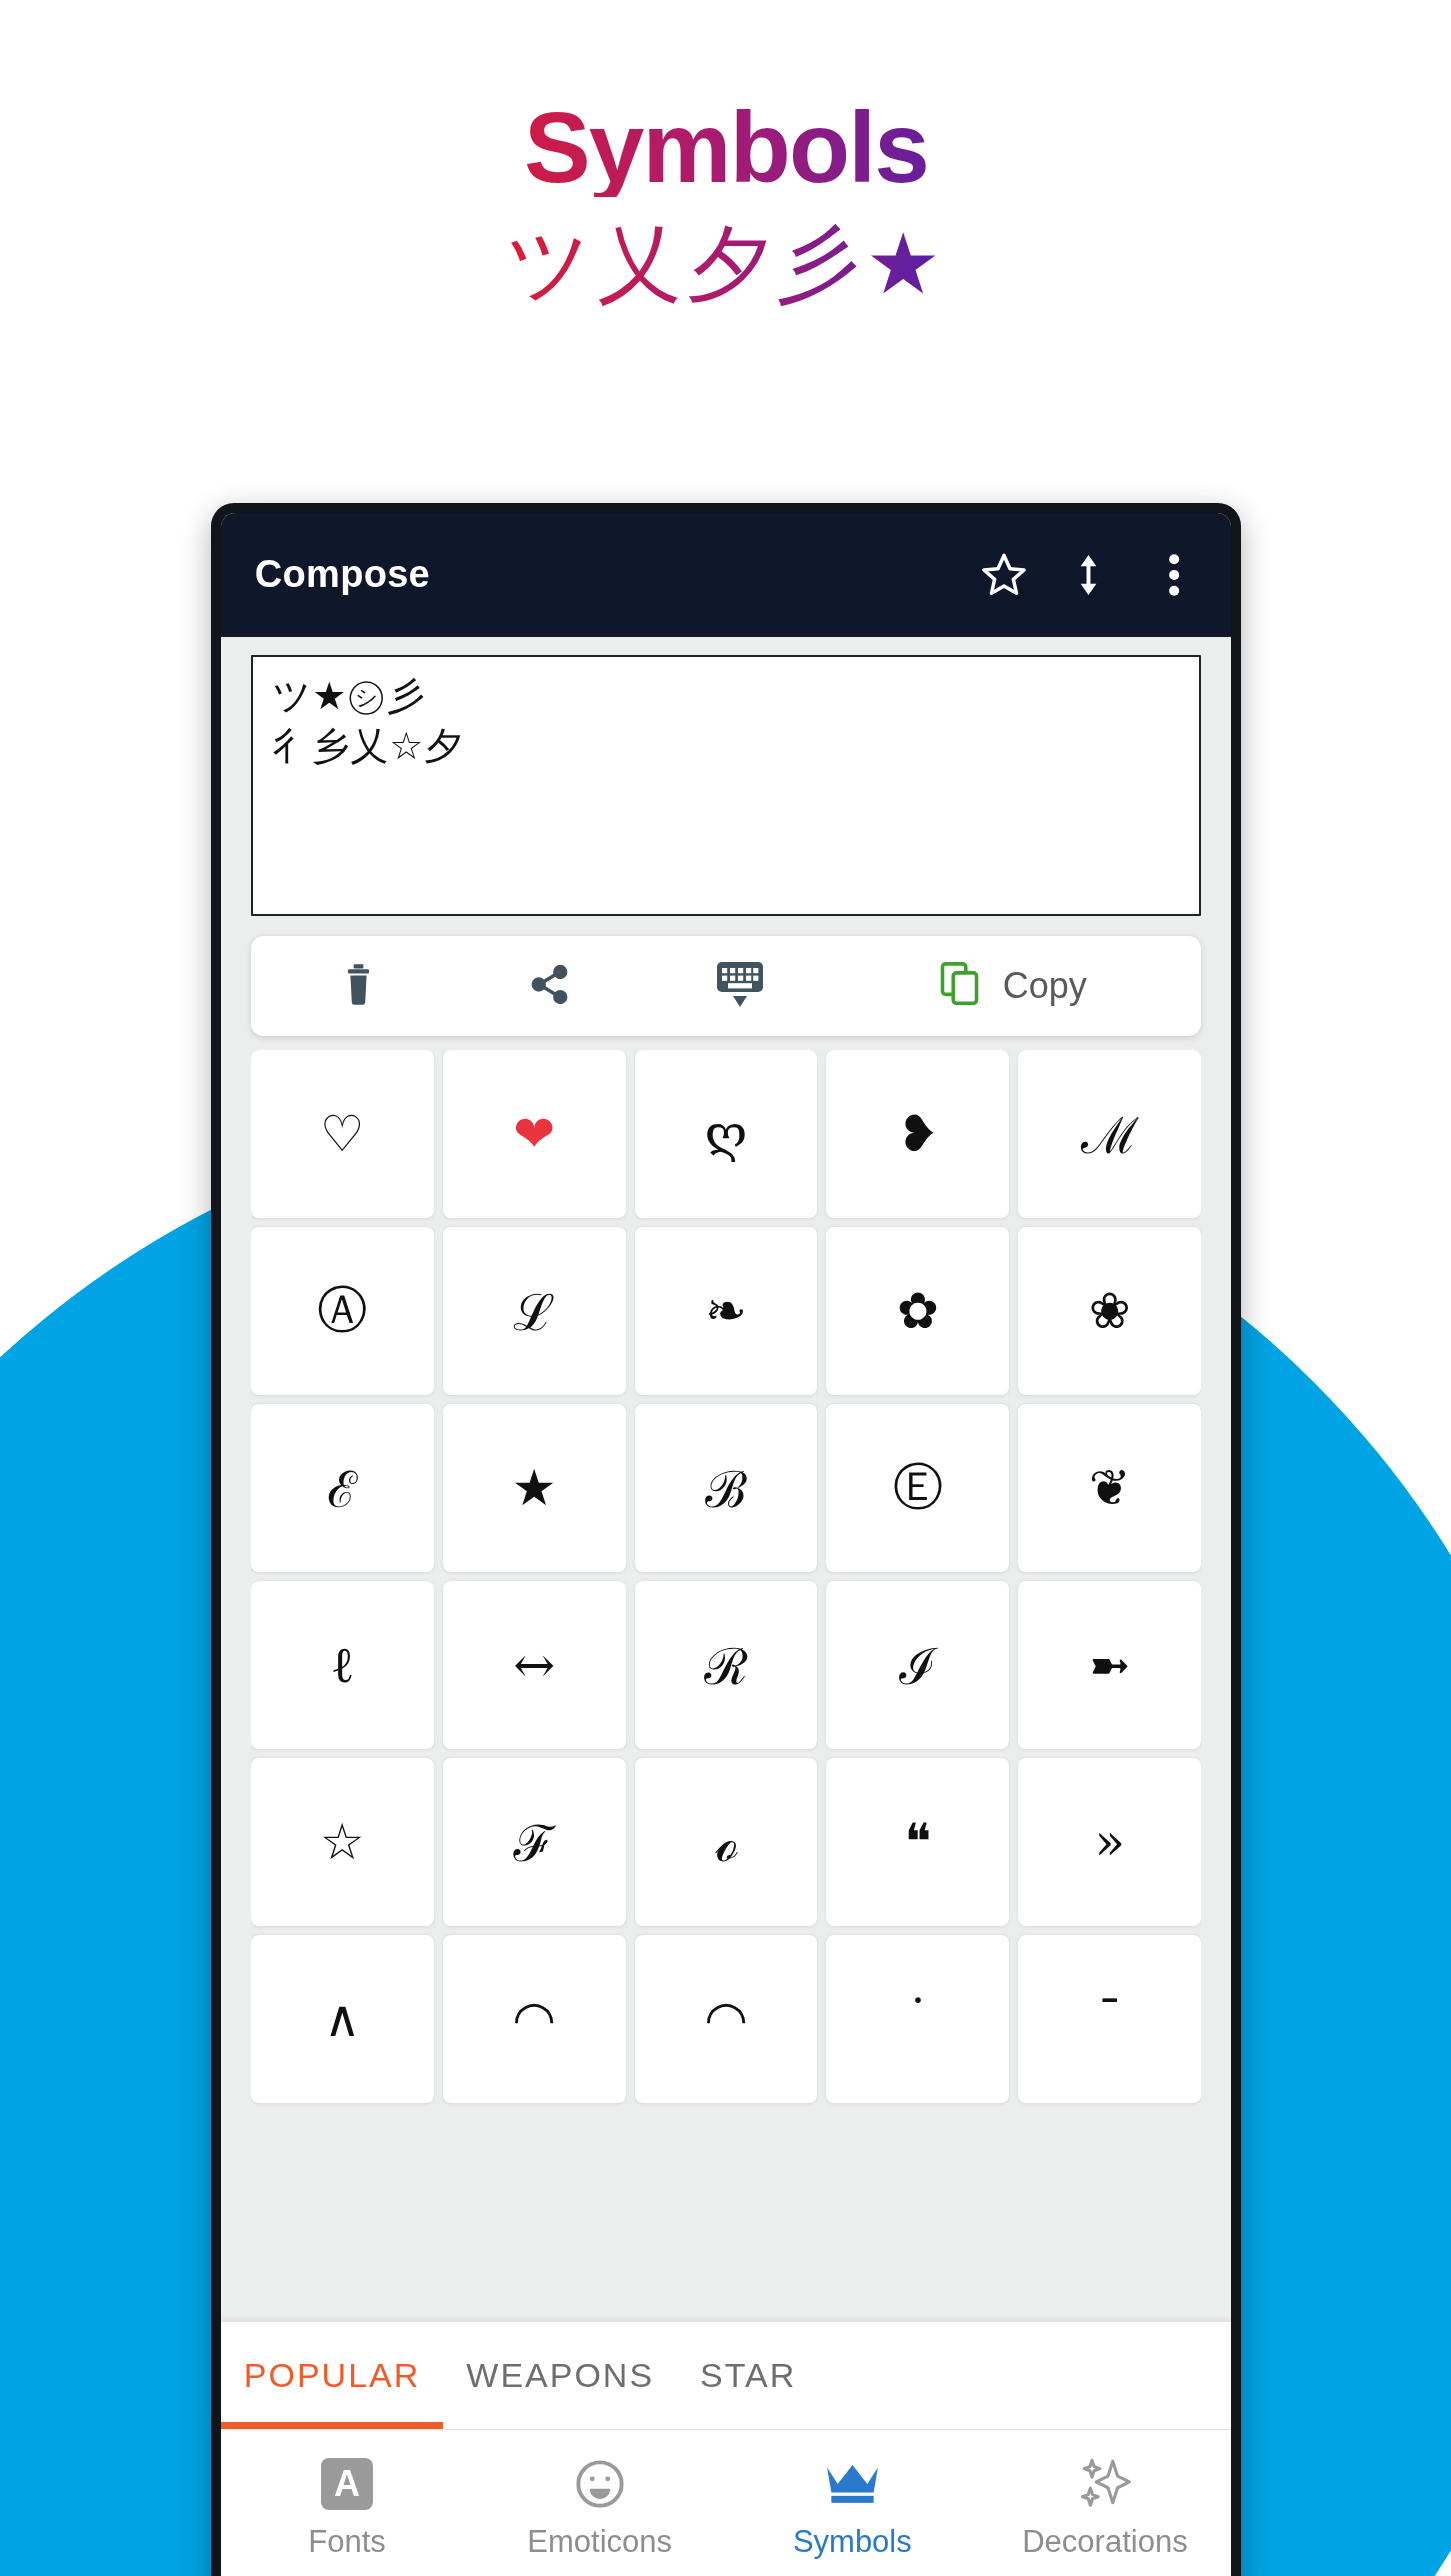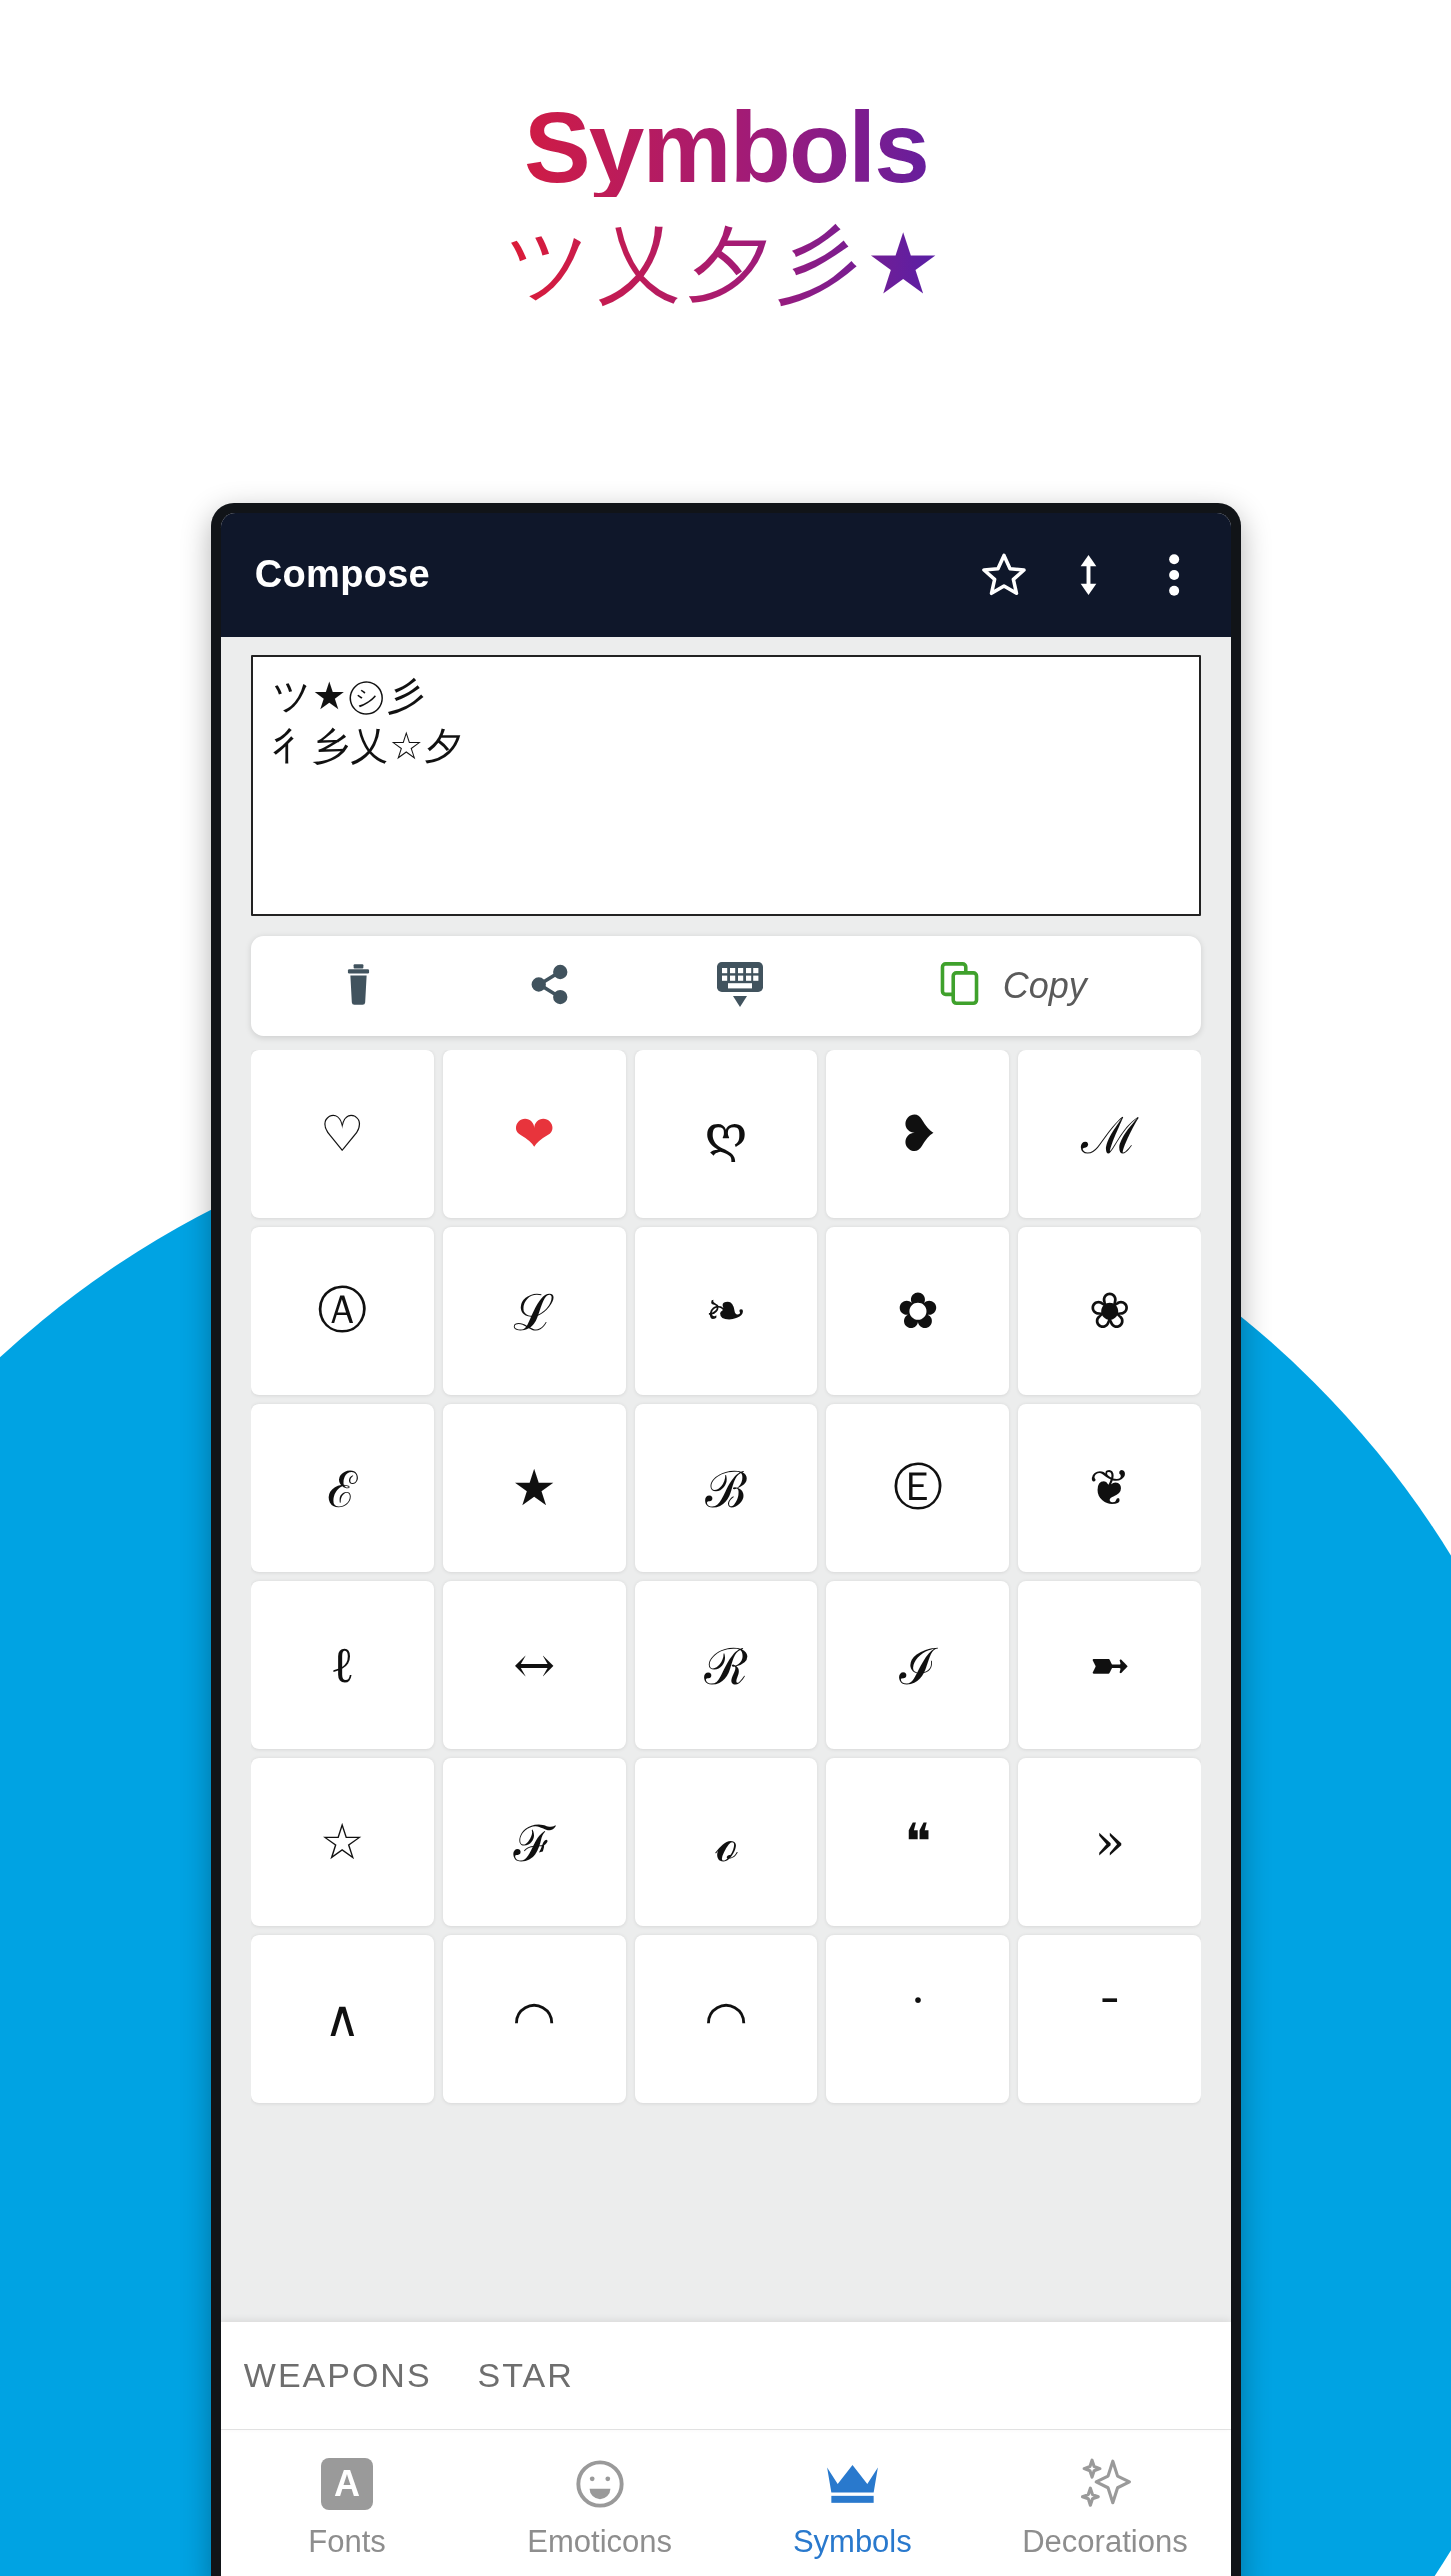--- a/index.html
+++ b/index.html
@@ -144,21 +144,21 @@
     display: flex;
     align-items: center;
     box-sizing: border-box;
     padding: 0 12.5px;
   }
   .act {
     flex: 1 1 0;
     display: flex; align-items: center; justify-content: center;
     height: 100%;
   }
-  .act.copy { flex: 1.85 1 0; gap: 22px; font-style: italic; }
+  .act.copy { flex: 1.85 1 0; gap: 22px; }
   .copy-label { font-size: 36px; color: #5a5a5a; }
 
   
   .grid {
     margin-top: 13.4px;
     flex: 1 1 auto;
     display: grid;
     grid-template-columns: repeat(5, 1fr);
     grid-auto-rows: 168px;
     gap: 9px;
@@ -358,20 +358,21 @@
 
         <div class="cell">∧</div>
         <div class="cell">◠</div>
         <div class="cell">◠</div>
         <div class="cell">˙</div>
         <div class="cell">¯</div>
       </div>
     </div>
 
     <div class="tabs">
+      <div class="tab active">POPULAR</div>
       <div class="tab">WEAPONS</div>
       <div class="tab">STAR</div>
     </div>
 
     <div class="bottomnav">
       <div class="navitem">
         <div class="navicon">
           <div class="fonts-box">A</div>
         </div>
         <div class="navlabel">Fonts</div>

